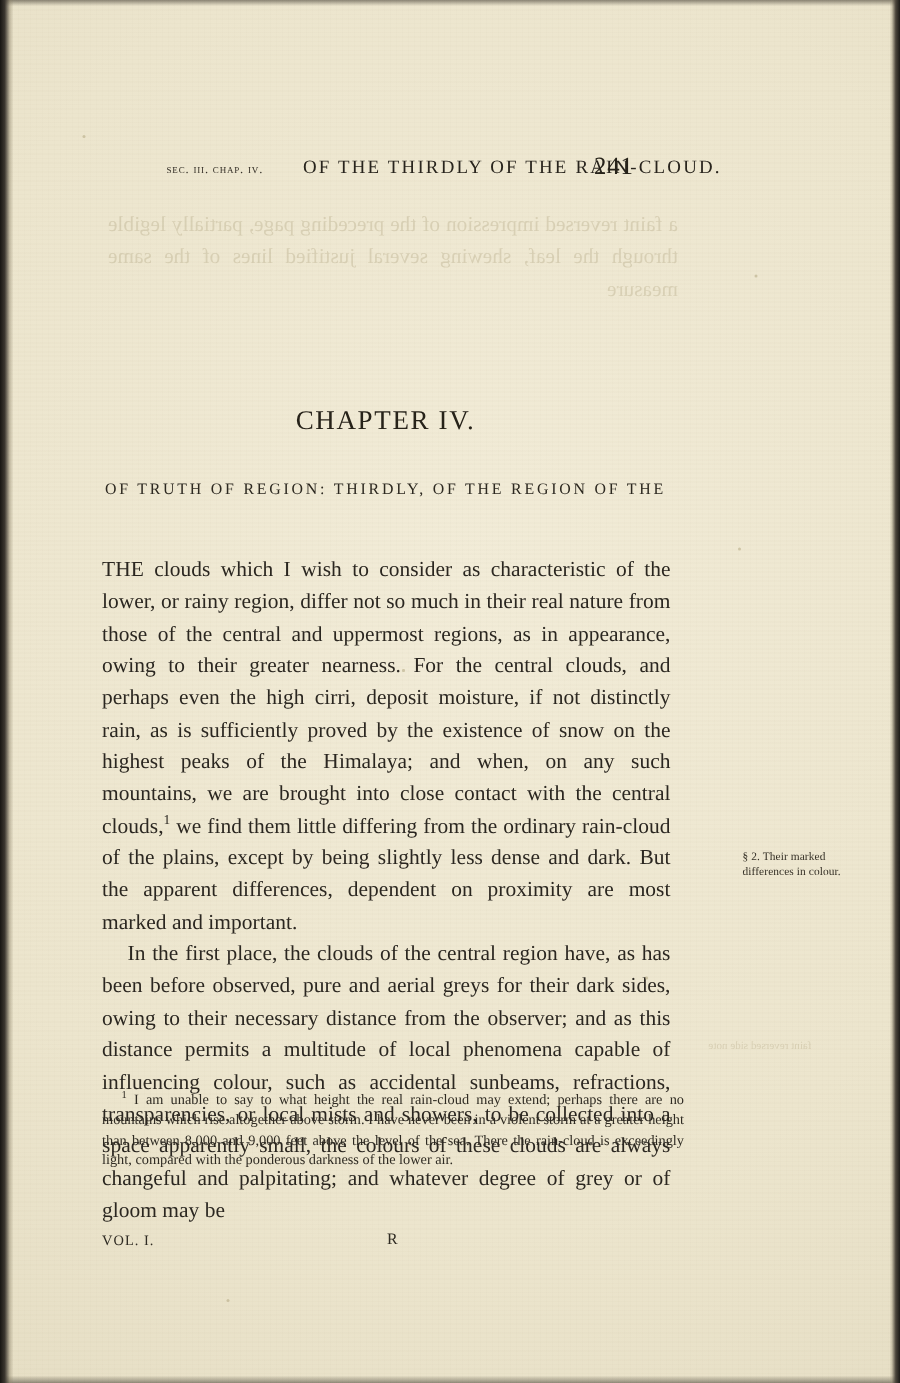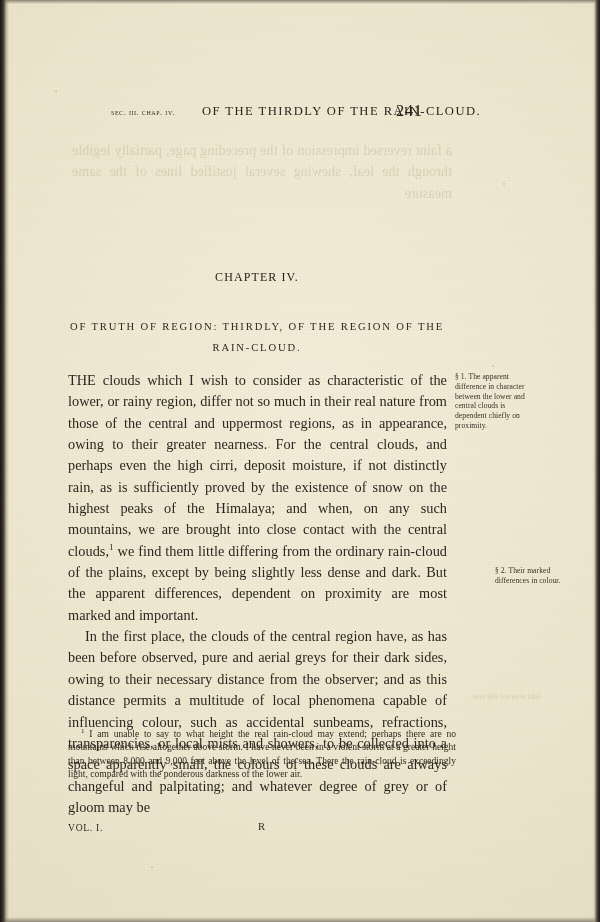--- a/index.html
+++ b/index.html
@@ -104,21 +104,21 @@
     font-size: 16.5px;
     letter-spacing: .6px;
     color: #262219;
   }
 
   
   #chapter-number {
     position: absolute;
     left: 68px; top: 270px; width: 378px;
     text-align: center;
-    font-size: 12px;
+    font-size: 18px;
     letter-spacing: 1.1px;
     color: #262219;
   }
   #chapter-title {
     position: absolute;
     left: 68px; top: 316px; width: 378px;
     text-align: center;
     font-size: 10.6px;
     letter-spacing: 1.85px;
     line-height: 21px;
@@ -227,30 +227,28 @@
     <span id="rh-sec">SEC. III. CHAP. IV.</span>
     <span id="rh-title">OF THE THIRDLY OF THE RAIN-CLOUD.</span>
   </div>
 
   <div id="page-number">241</div>
 
   <div id="chapter-number">CHAPTER IV.</div>
 
   <div id="chapter-title">
     <span class="ct-line1">OF  TRUTH  OF  REGION:  THIRDLY,  OF  THE  REGION  OF  THE</span>
-    <span class="ct-line2">RAIN-CLOUD.</span>
   </div>
 
   <div id="body-column">
     <p class="para"><span class="dropcaps">THE</span><span> clouds which I wish to consider as characteristic of the lower, or rainy region, differ not so much in their real nature from those of the central and uppermost regions, as in appearance, owing to their greater nearness.  For the central clouds, and perhaps even the high cirri, deposit moisture, if not distinctly rain, as is sufficiently proved by the existence of snow on the highest peaks of the Himalaya; and when, on any such mountains, we are brought into close contact with the central clouds,</span><sup>1</sup><span> we find them little differing from the ordinary rain-cloud of the plains, except by being slightly less dense and dark.  But the apparent differences, dependent on proximity are most marked and important.</span></p>
 
     <p class="para indent">In the first place, the clouds of the central region have, as has been before observed, pure and aerial greys for their dark sides, owing to their necessary distance from the observer; and as this distance permits a multitude of local phenomena capable of influencing colour, such as accidental sunbeams, refractions, transparencies, or local mists and showers, to be collected into a space apparently small, the colours of these clouds are always changeful and palpitating; and whatever degree of grey or of gloom may be</p>
   </div>
 
-  <div class="sidenote" id="sidenote-1">§ 1. The apparent difference in character between the lower and central clouds is dependent chiefly on proximity.</div>
 
   <div class="sidenote" id="sidenote-2">§ 2. Their marked differences in colour.</div>
 
   <div id="footnote">
     <span class="fn-indent"></span><sup>1</sup><span> I am unable to say to what height the real rain-cloud may extend; perhaps there are no mountains which rise altogether above storm.  I have never been in a violent storm at a greater height than between 8,000 and 9,000 feet above the level of the sea. There the rain-cloud is exceedingly light, compared with the ponderous darkness of the lower air.</span>
   </div>
 
   <div id="imprint">
     <span id="volume-mark">VOL. I.</span>
     <span id="signature-mark">R</span>

